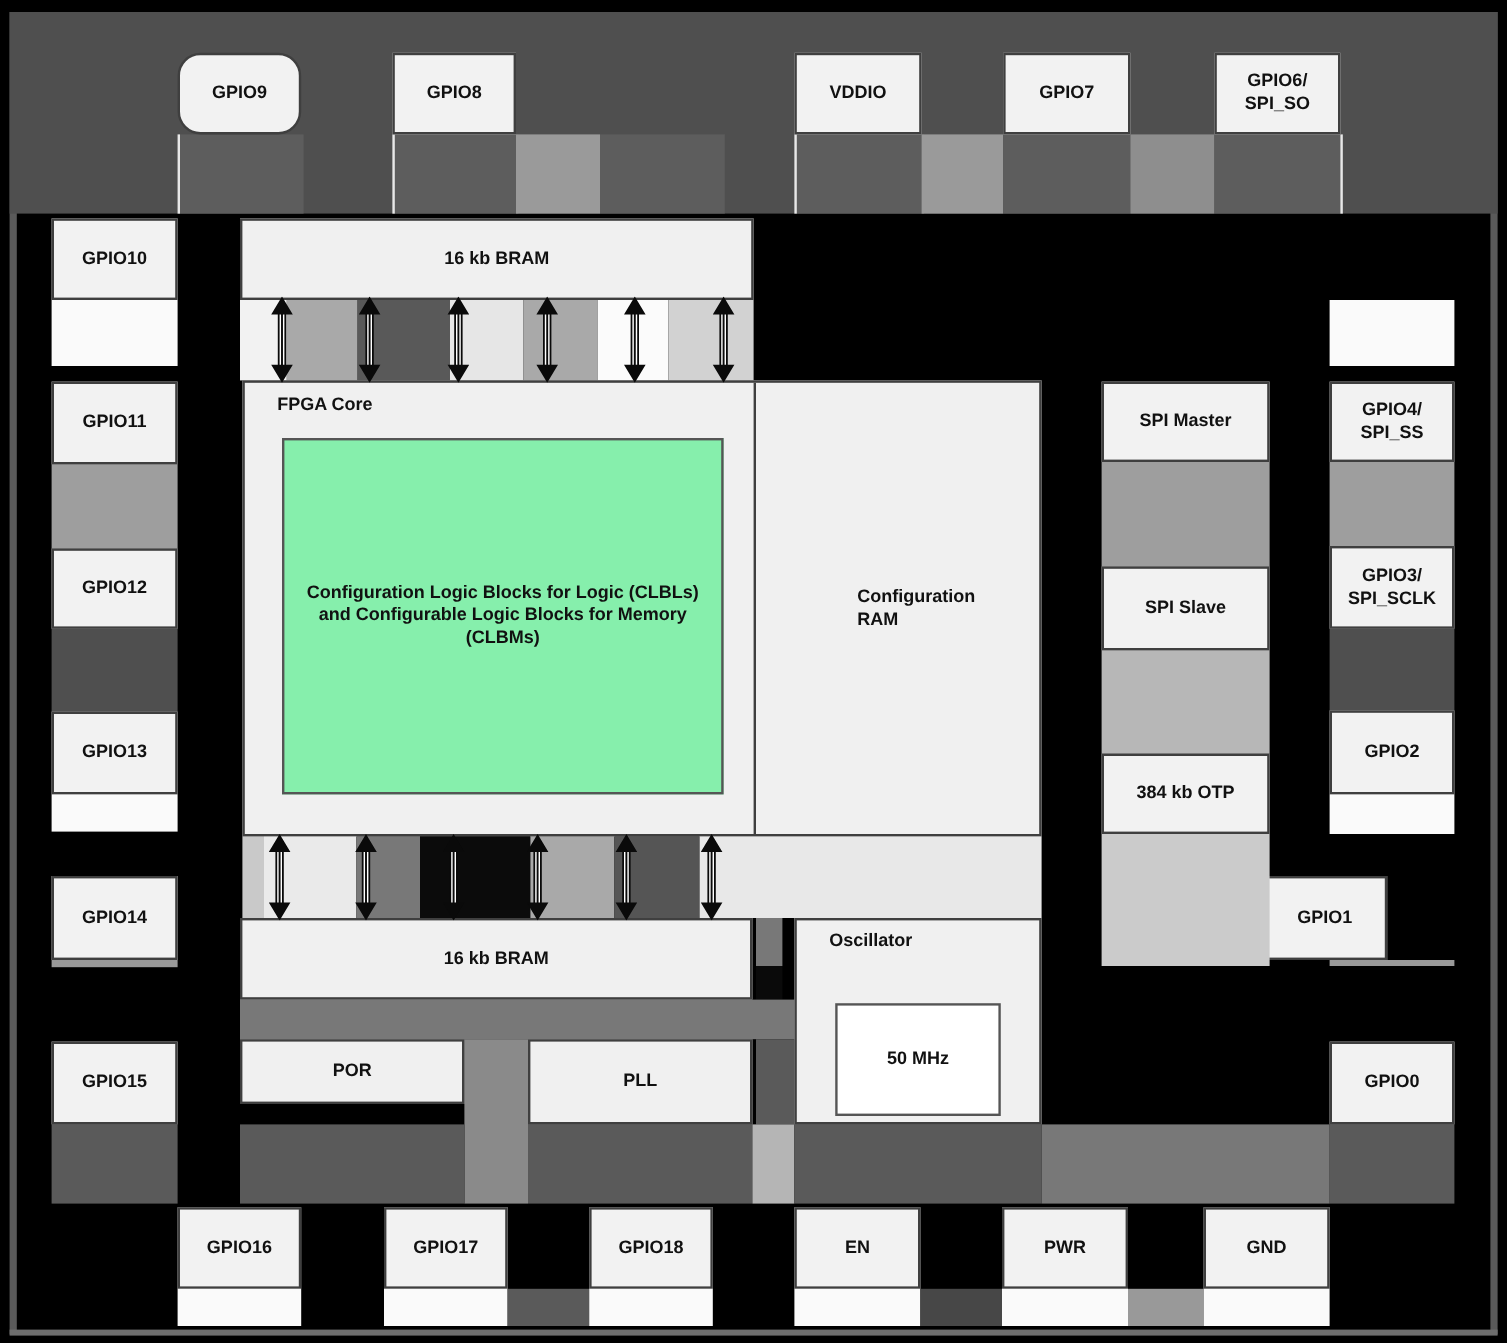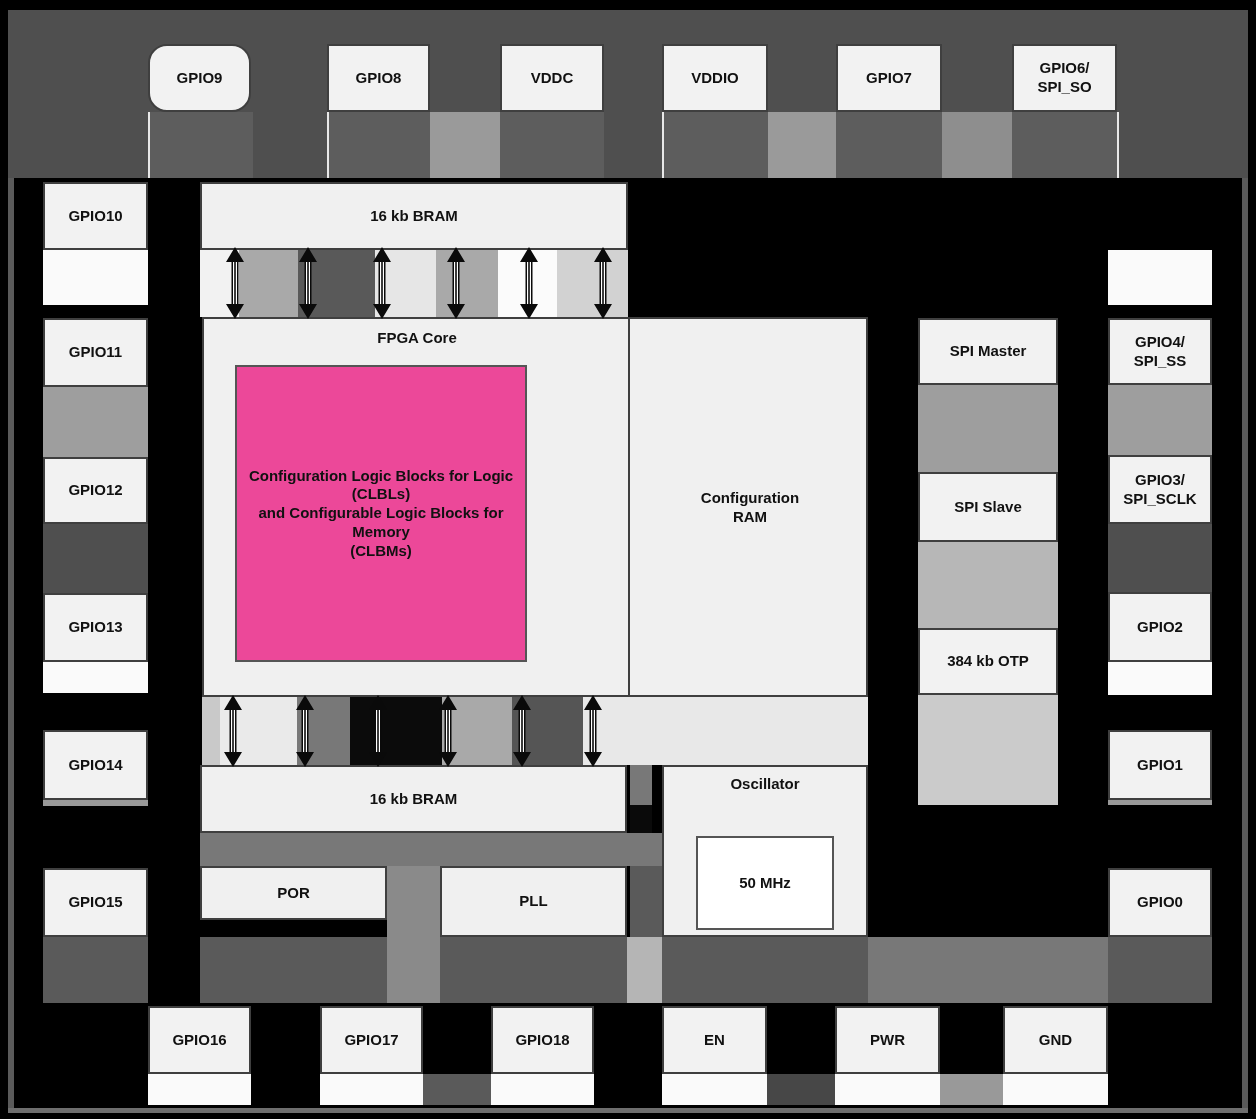--- a/index.html
+++ b/index.html
@@ -2,21 +2,21 @@
 <html><head>
 <meta charset="utf-8">
 <style>
   html,body{margin:0;padding:0;background:#000;}
   #stage{position:relative;width:1256px;height:1119px;background:#000;overflow:hidden;
          font-family:"Liberation Sans",sans-serif;}
   .seg{position:absolute;}
   .pin,.blk{position:absolute;background:#f2f2f2;border:2px solid #3f3f3f;box-sizing:border-box;
        display:flex;align-items:center;justify-content:center;text-align:center;
        font-weight:bold;font-size:15px;color:#111;white-space:pre-line;line-height:1.25;}
-  .lbl{position:absolute;font-weight:bold;font-size:15px;color:#111;text-align:center;white-space:pre-line;line-height:1.3;}
+  .lbl{position:absolute;font-weight:bold;font-size:15px;color:#111;text-align:left;white-space:pre-line;line-height:1.3;padding-left:27px;}
   .arrow{position:absolute;width:20px;height:72px;}
 </style>
 </head>
 <body>
 
 <div id="stage">
 
   <div class="seg" style="left:8px;top:10px;width:6px;height:1102px;background:#5a5a5a;"></div>
   <div class="seg" style="left:1242px;top:10px;width:6px;height:1102px;background:#5a5a5a;"></div>
   <div class="seg" style="left:8px;top:1108px;width:1240px;height:5px;background:#6e6e6e;"></div>
@@ -27,21 +27,20 @@
   <div class="seg" style="left:430px;top:112px;width:70px;height:66px;background:#9a9a9a;"></div>
   <div class="seg" style="left:500px;top:112px;width:104px;height:66px;background:#5d5d5d;"></div>
   <div class="seg" style="left:662px;top:112px;width:106px;height:66px;background:#5d5d5d;border-left:2px solid #e8e8e8;"></div>
   <div class="seg" style="left:768px;top:112px;width:68px;height:66px;background:#9a9a9a;"></div>
   <div class="seg" style="left:836px;top:112px;width:106px;height:66px;background:#5d5d5d;"></div>
   <div class="seg" style="left:942px;top:112px;width:70px;height:66px;background:#8e8e8e;"></div>
   <div class="seg" style="left:1012px;top:112px;width:105px;height:66px;background:#5d5d5d;border-right:2px solid #e8e8e8;"></div>
 
   <div class="pin" style="left:148px;top:44px;width:103px;height:68px;border-radius:19px;">GPIO9</div>
   <div class="pin" style="left:327px;top:44px;width:103px;height:68px;text-align:center;">GPIO8</div>
-  <div class="pin" style="left:500px;top:44px;width:104px;height:68px;">VDDC</div>
   <div class="pin" style="left:662px;top:44px;width:106px;height:68px;">VDDIO</div>
   <div class="pin" style="left:836px;top:44px;width:106px;height:68px;">GPIO7</div>
   <div class="pin" style="left:1012px;top:44px;width:105px;height:68px;">GPIO6/
 SPI_SO</div>
 
   <div class="pin" style="left:43px;top:182px;width:105px;height:68px;">GPIO10</div>
   <div class="seg" style="left:43px;top:250px;width:105px;height:55px;background:#fafafa;"></div>
 
   <div class="pin" style="left:43px;top:318px;width:105px;height:69px;">GPIO11</div>
   <div class="seg" style="left:43px;top:387px;width:105px;height:70px;background:#9e9e9e;"></div>
@@ -60,40 +59,40 @@
 
   <div class="pin" style="left:1108px;top:318px;width:104px;height:67px;">GPIO4/
 SPI_SS</div>
   <div class="seg" style="left:1108px;top:385px;width:104px;height:70px;background:#9e9e9e;"></div>
   <div class="pin" style="left:1108px;top:455px;width:104px;height:69px;">GPIO3/
 SPI_SCLK</div>
   <div class="seg" style="left:1108px;top:524px;width:104px;height:68px;background:#4f4f4f;"></div>
   <div class="pin" style="left:1108px;top:592px;width:104px;height:70px;">GPIO2</div>
   <div class="seg" style="left:1108px;top:662px;width:104px;height:33px;background:#fafafa;"></div>
 
-  <div class="pin" style="left:1108px;top:730px;width:104px;height:70px;">GPIO1</div>
+  <div class="pin" style="left:1052px;top:730px;width:104px;height:70px;">GPIO1</div>
   <div class="seg" style="left:1108px;top:800px;width:104px;height:5px;background:#999;"></div>
 
   <div class="pin" style="left:1108px;top:868px;width:104px;height:69px;">GPIO0</div>
   <div class="seg" style="left:1108px;top:937px;width:104px;height:66px;background:#5a5a5a;"></div>
 
   <div class="blk" style="left:200px;top:182px;width:428px;height:68px;background:#f0f0f0;">16 kb BRAM</div>
 
   <div class="seg" style="left:200px;top:250px;width:39px;height:67px;background:#f2f2f2;"></div>
   <div class="seg" style="left:239px;top:250px;width:59px;height:67px;background:#a9a9a9;"></div>
   <div class="seg" style="left:298px;top:250px;width:77px;height:67px;background:#595959;"></div>
   <div class="seg" style="left:375px;top:250px;width:61px;height:67px;background:#e6e6e6;"></div>
   <div class="seg" style="left:436px;top:250px;width:62px;height:67px;background:#a9a9a9;"></div>
   <div class="seg" style="left:498px;top:250px;width:59px;height:67px;background:#fbfbfb;"></div>
   <div class="seg" style="left:557px;top:250px;width:71px;height:67px;background:#d2d2d2;"></div>
 
   <div class="seg" style="left:202px;top:317px;width:666px;height:380px;background:#f0f0f0;border:2px solid #3f3f3f;box-sizing:border-box;">
     <div class="lbl" style="left:0;top:9px;width:426px;">FPGA Core</div>
     <div class="seg" style="left:424px;top:0;width:2px;height:100%;background:#3f3f3f;"></div>
-    <div class="blk" style="left:31px;top:46px;width:292px;height:297px;background:#ec4899;border-color:#555;">Configuration Logic Blocks for Logic (CLBLs)
+    <div class="blk" style="left:31px;top:46px;width:368px;height:297px;background:#86efac;border-color:#555;">Configuration Logic Blocks for Logic (CLBLs)
 and Configurable Logic Blocks for Memory
 (CLBMs)</div>
     <div class="seg" style="left:426px;top:0;width:240px;height:100%;display:flex;align-items:center;justify-content:center;">
       <div class="lbl" style="position:static;">Configuration
 RAM</div>
     </div>
   </div>
 
   <div class="seg" style="left:202px;top:697px;width:18px;height:68px;background:#c9c9c9;"></div>
   <div class="seg" style="left:220px;top:697px;width:77px;height:68px;background:#eaeaea;"></div>

